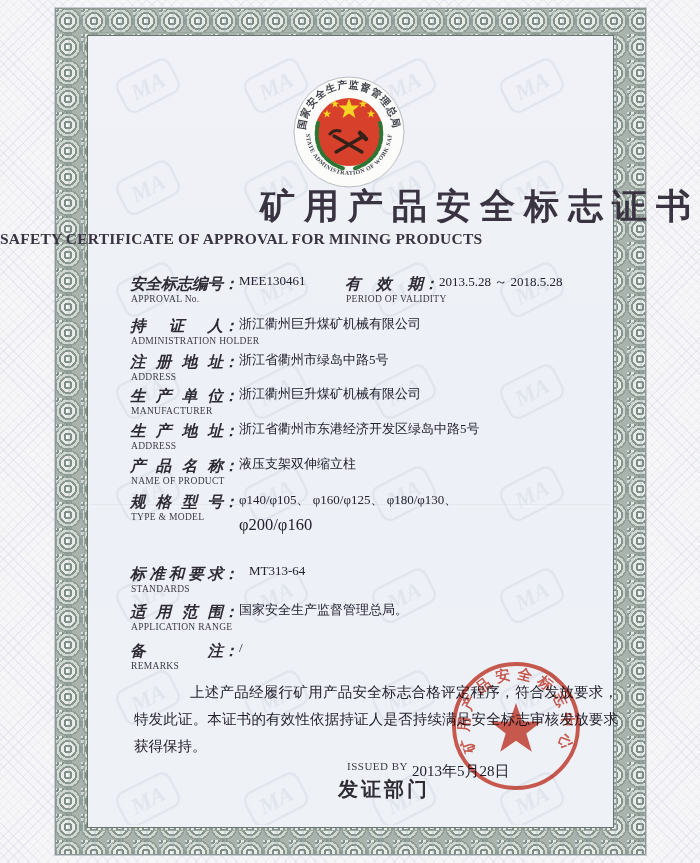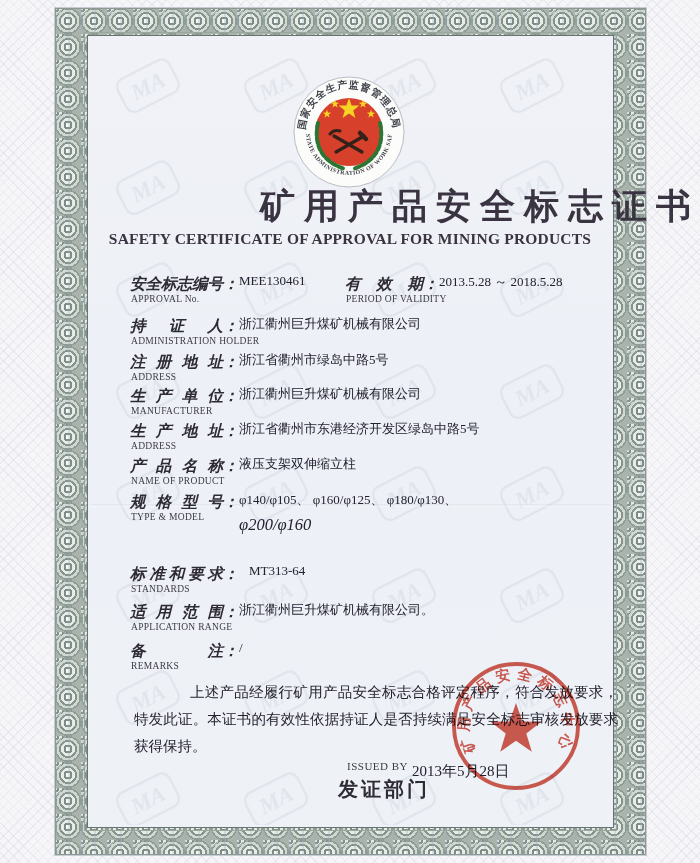--- a/index.html
+++ b/index.html
@@ -35,31 +35,31 @@
   }
   .wm{ position:absolute; left:88px; right:87px; top:36px; bottom:36px; width:524px; height:789px; opacity:.6; pointer-events:none; }
   .crease{ position:absolute; left:90px; right:90px; top:504px; height:3px;
     background:linear-gradient(180deg, rgba(110,122,148,.10), rgba(255,255,255,.5)); }
   .content{ position:absolute; inset:0; }
 
   .emblem{ position:absolute; left:293px; top:76px; width:112px; height:112px; }
 
   .title{ position:absolute; top:183px; left:0; width:100%; text-align:right;
     font-size:35px; font-weight:bold; letter-spacing:9px; color:#3a3341; }
-  .subtitle{ position:absolute; top:230px; left:0; width:100%; text-align:center;
+  .subtitle{ position:absolute; top:230px; left:0; width:100%; 
     font-size:15.5px; font-weight:bold; letter-spacing:0.2px; color:#3a3341; }
 
   .field{ position:absolute; white-space:nowrap; }
   .zh{ font-size:15.5px; font-weight:bold; color:#2e2b35;font-style:italic; }
   .zh-just{ display:inline-block; width:93px; text-align:justify; text-align-last:justify; vertical-align:top; }
   .zh-just-sm{ display:inline-block; width:78px; text-align:justify; text-align-last:justify; vertical-align:top; }
   .colon::after{ content:"\FF1A"; }
   .en{ position:absolute; left:1px; top:20px; font-size:9.5px; letter-spacing:.3px; color:#3d3a45; }
   .val{ position:absolute; left:109px; top:-1px; font-size:13px; color:#232030; }
-  .val2{ position:absolute; left:109px; top:23px; font-size:16.5px; color:#232030;font-style:italic; }
+  .val2{ position:absolute; left:109px; top:23px; font-size:16.5px; color:#232030; }
   .f0{left:130px; top:274px;} .f1{left:345px; top:274px;}
   .f2{left:130px; top:316px;} .f3{left:130px; top:352px;}
   .f4{left:130px; top:386px;} .f5{left:130px; top:421px;}
   .f6{left:130px; top:456px;} .f7{left:130px; top:492px;}
   .f8{left:130px; top:564px;} .f9{left:130px; top:602px;}
   .f10{left:130px; top:641px;}
   .f1 .val{ left:94px; }
   .f8 .val{ left:119px; }
 
   .statement{ position:absolute; left:106px; top:679px; width:484px;
@@ -174,21 +174,21 @@
       <span class="val2">φ200/φ160</span>
       <span class="en">TYPE &amp; MODEL</span>
     </div>
     <div class="field f8">
       <span class="zh colon"><span class="zh-just">标准和要求</span></span>
       <span class="val">MT313-64</span>
       <span class="en">STANDARDS</span>
     </div>
     <div class="field f9">
       <span class="zh colon"><span class="zh-just">适用范围</span></span>
-      <span class="val">浙江衢州巨升煤矿机械有限公司。</span>
+      <span class="val">国家安全生产监督管理总局。</span>
       <span class="en">APPLICATION RANGE</span>
     </div>
     <div class="field f10">
       <span class="zh colon"><span class="zh-just">备注</span></span>
       <span class="val">/</span>
       <span class="en">REMARKS</span>
     </div>
 
     <div class="statement">上述产品经履行矿用产品安全标志合格评定程序，符合发放要求，特发此证。本证书的有效性依据持证人是否持续满足安全标志审核发放要求获得保持。</div>
 

